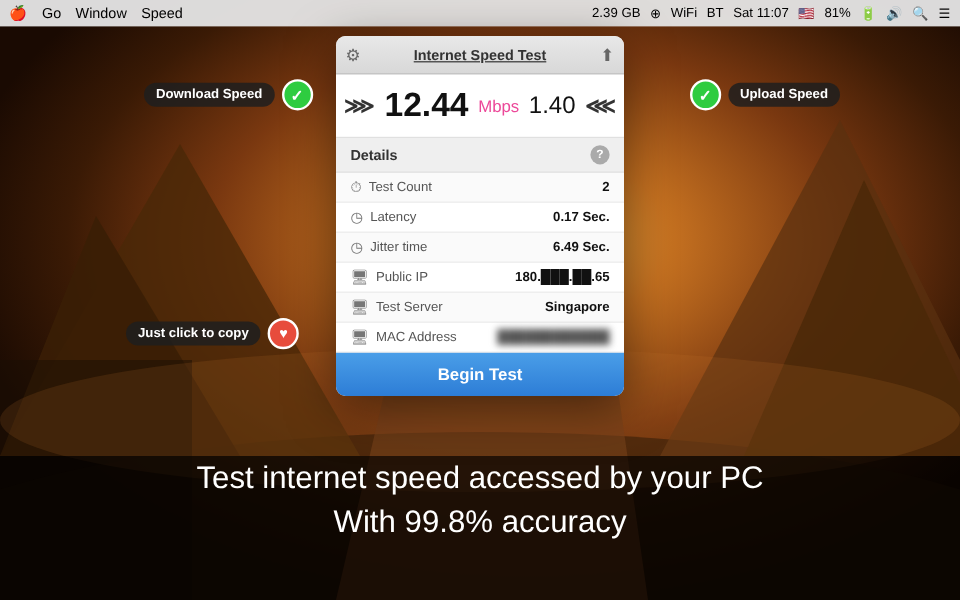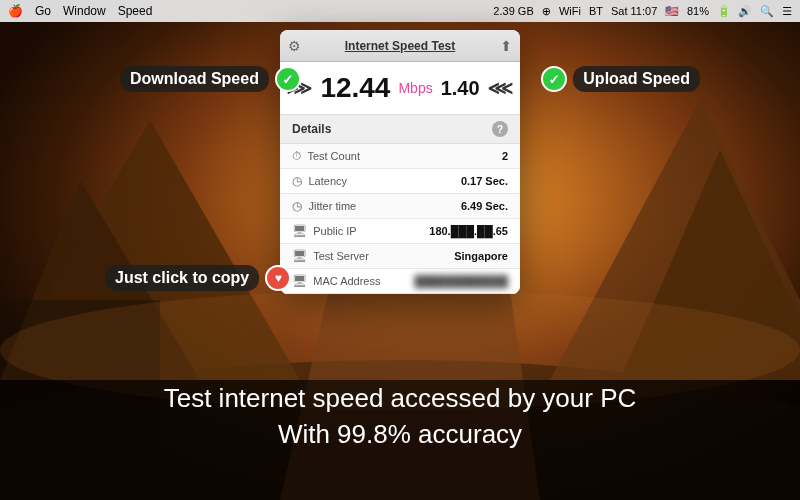--- a/index.html
+++ b/index.html
@@ -175,21 +175,21 @@
       font-size: 28px;
       font-weight: bold;
       color: #111;
     }
     .speed-unit {
       font-size: 14px;
       color: #ec4899;
     }
     .upload-speed-val {
       font-size: 20px;
-      font-weight: bold;
+      font-weight: normal;
       color: #111;
       text-align: center;
     }
     .speed-arrows-up {
       color: #333;
       font-size: 18px;
       font-weight: bold;
     }
 
     
@@ -273,21 +273,21 @@
       display: flex;
       align-items: center;
       gap: 6px;
       z-index: 300;
     }
     .badge-label {
       background: rgba(30,30,30,0.85);
       color: white;
       padding: 4px 10px;
       border-radius: 12px;
-      font-size: 16px;
+      font-size: 11px;
       font-weight: 600;
       white-space: nowrap;
     }
     .badge-check {
       width: 26px;
       height: 26px;
       border-radius: 50%;
       background: #2ecc40;
       border: 2px solid white;
       display: flex;
@@ -470,20 +470,21 @@
 
     <div class="detail-row">
       <div class="detail-label">
         <span class="detail-icon">🖥</span>
         <span>MAC Address</span>
       </div>
       <span class="detail-value blurred">████████████</span>
     </div>
 
     
+    <button class="begin-test-btn">Begin Test</button>
   </div>
 
   <div class="badge-download">
     <span class="badge-label">Download Speed</span>
     <div class="badge-check">✓</div>
   </div>
 
   <div class="badge-upload">
     <div class="badge-check">✓</div>
     <span class="badge-label">Upload Speed</span>

